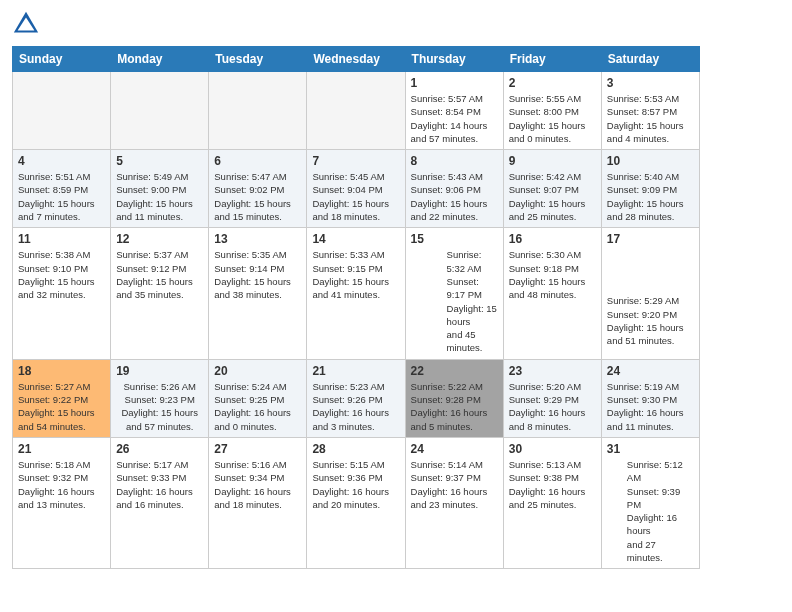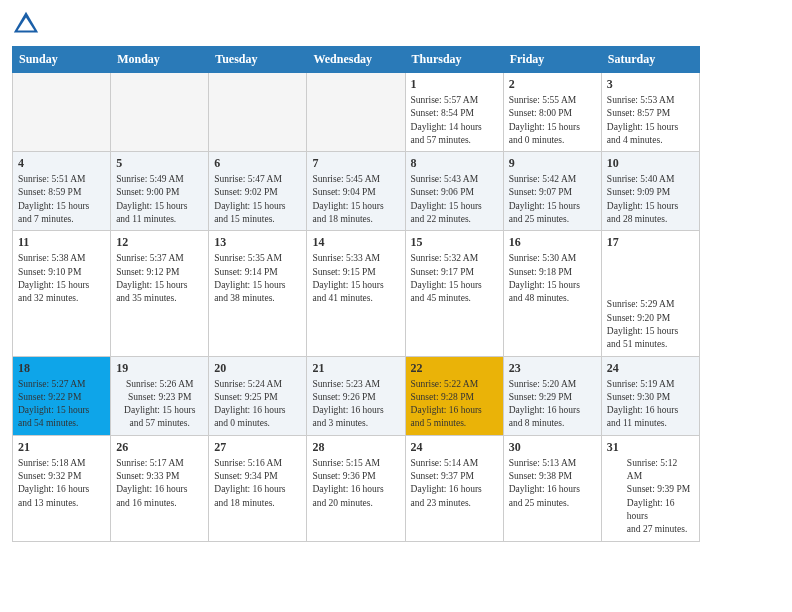--- a/index.html
+++ b/index.html
@@ -8,21 +8,20 @@
       height: 612px;
       background: #fff;
       font-family: Arial, sans-serif;
       font-size: 11px;
       overflow: hidden;
     }
     .page {
       width: 712px;
       height: 612px;
       padding: 10px 12px;
-      font-family: Liberation Serif, serif;
     }
     .header {
       display: flex;
       justify-content: space-between;
       align-items: flex-start;
       margin-bottom: 8px;
     }
     .logo {
       display: flex;
       align-items: center;
@@ -239,42 +238,42 @@
           </td>
           <td>
             <div class="day-number">14</div>
             <div class="day-info" style="white-space: pre-line;">Sunrise: 5:33 AM
 Sunset: 9:15 PM
 Daylight: 15 hours
 and 41 minutes.</div>
           </td>
           <td>
             <div class="day-number">15</div>
-            <div class="day-info" style="white-space: pre-line;">Sunrise: 5:32 AM
+            <div class="day-info" style="white-space: pre-line; margin-left: 36px;">Sunrise: 5:32 AM
 Sunset: 9:17 PM
 Daylight: 15 hours
 and 45 minutes.</div>
           </td>
           <td>
             <div class="day-number">16</div>
             <div class="day-info" style="white-space: pre-line;">Sunrise: 5:30 AM
 Sunset: 9:18 PM
 Daylight: 15 hours
 and 48 minutes.</div>
           </td>
           <td>
             <div class="day-number">17</div>
             <div class="day-info" style="white-space: pre-line; margin-top: 48px;">Sunrise: 5:29 AM
 Sunset: 9:20 PM
 Daylight: 15 hours
 and 51 minutes.</div>
           </td>
         </tr>
         <tr class="week-row">
-          <td style="background: #0ea5e9; margin-left: 8px;">
+          <td style="background: #fdba74; margin-left: 8px;">
             <div class="day-number">18</div>
             <div class="day-info" style="white-space: pre-line;">Sunrise: 5:27 AM
 Sunset: 9:22 PM
 Daylight: 15 hours
 and 54 minutes.</div>
           </td>
           <td style="background: rgb(240, 244, 248);">
             <div class="day-number">19</div>
             <div class="day-info" style="white-space: pre-line; text-align: center;">Sunrise: 5:26 AM
 Sunset: 9:23 PM
@@ -288,21 +287,21 @@
 Daylight: 16 hours
 and 0 minutes.</div>
           </td>
           <td style="background: rgb(240, 244, 248);">
             <div class="day-number">21</div>
             <div class="day-info" style="white-space: pre-line;">Sunrise: 5:23 AM
 Sunset: 9:26 PM
 Daylight: 16 hours
 and 3 minutes.</div>
           </td>
-          <td style="background: #eab308;">
+          <td style="background: #a3a3a3;">
             <div class="day-number">22</div>
             <div class="day-info" style="white-space: pre-line;">Sunrise: 5:22 AM
 Sunset: 9:28 PM
 Daylight: 16 hours
 and 5 minutes.</div>
           </td>
           <td style="background: rgb(240, 244, 248);">
             <div class="day-number">23</div>
             <div class="day-info" style="white-space: pre-line;">Sunrise: 5:20 AM
 Sunset: 9:29 PM

